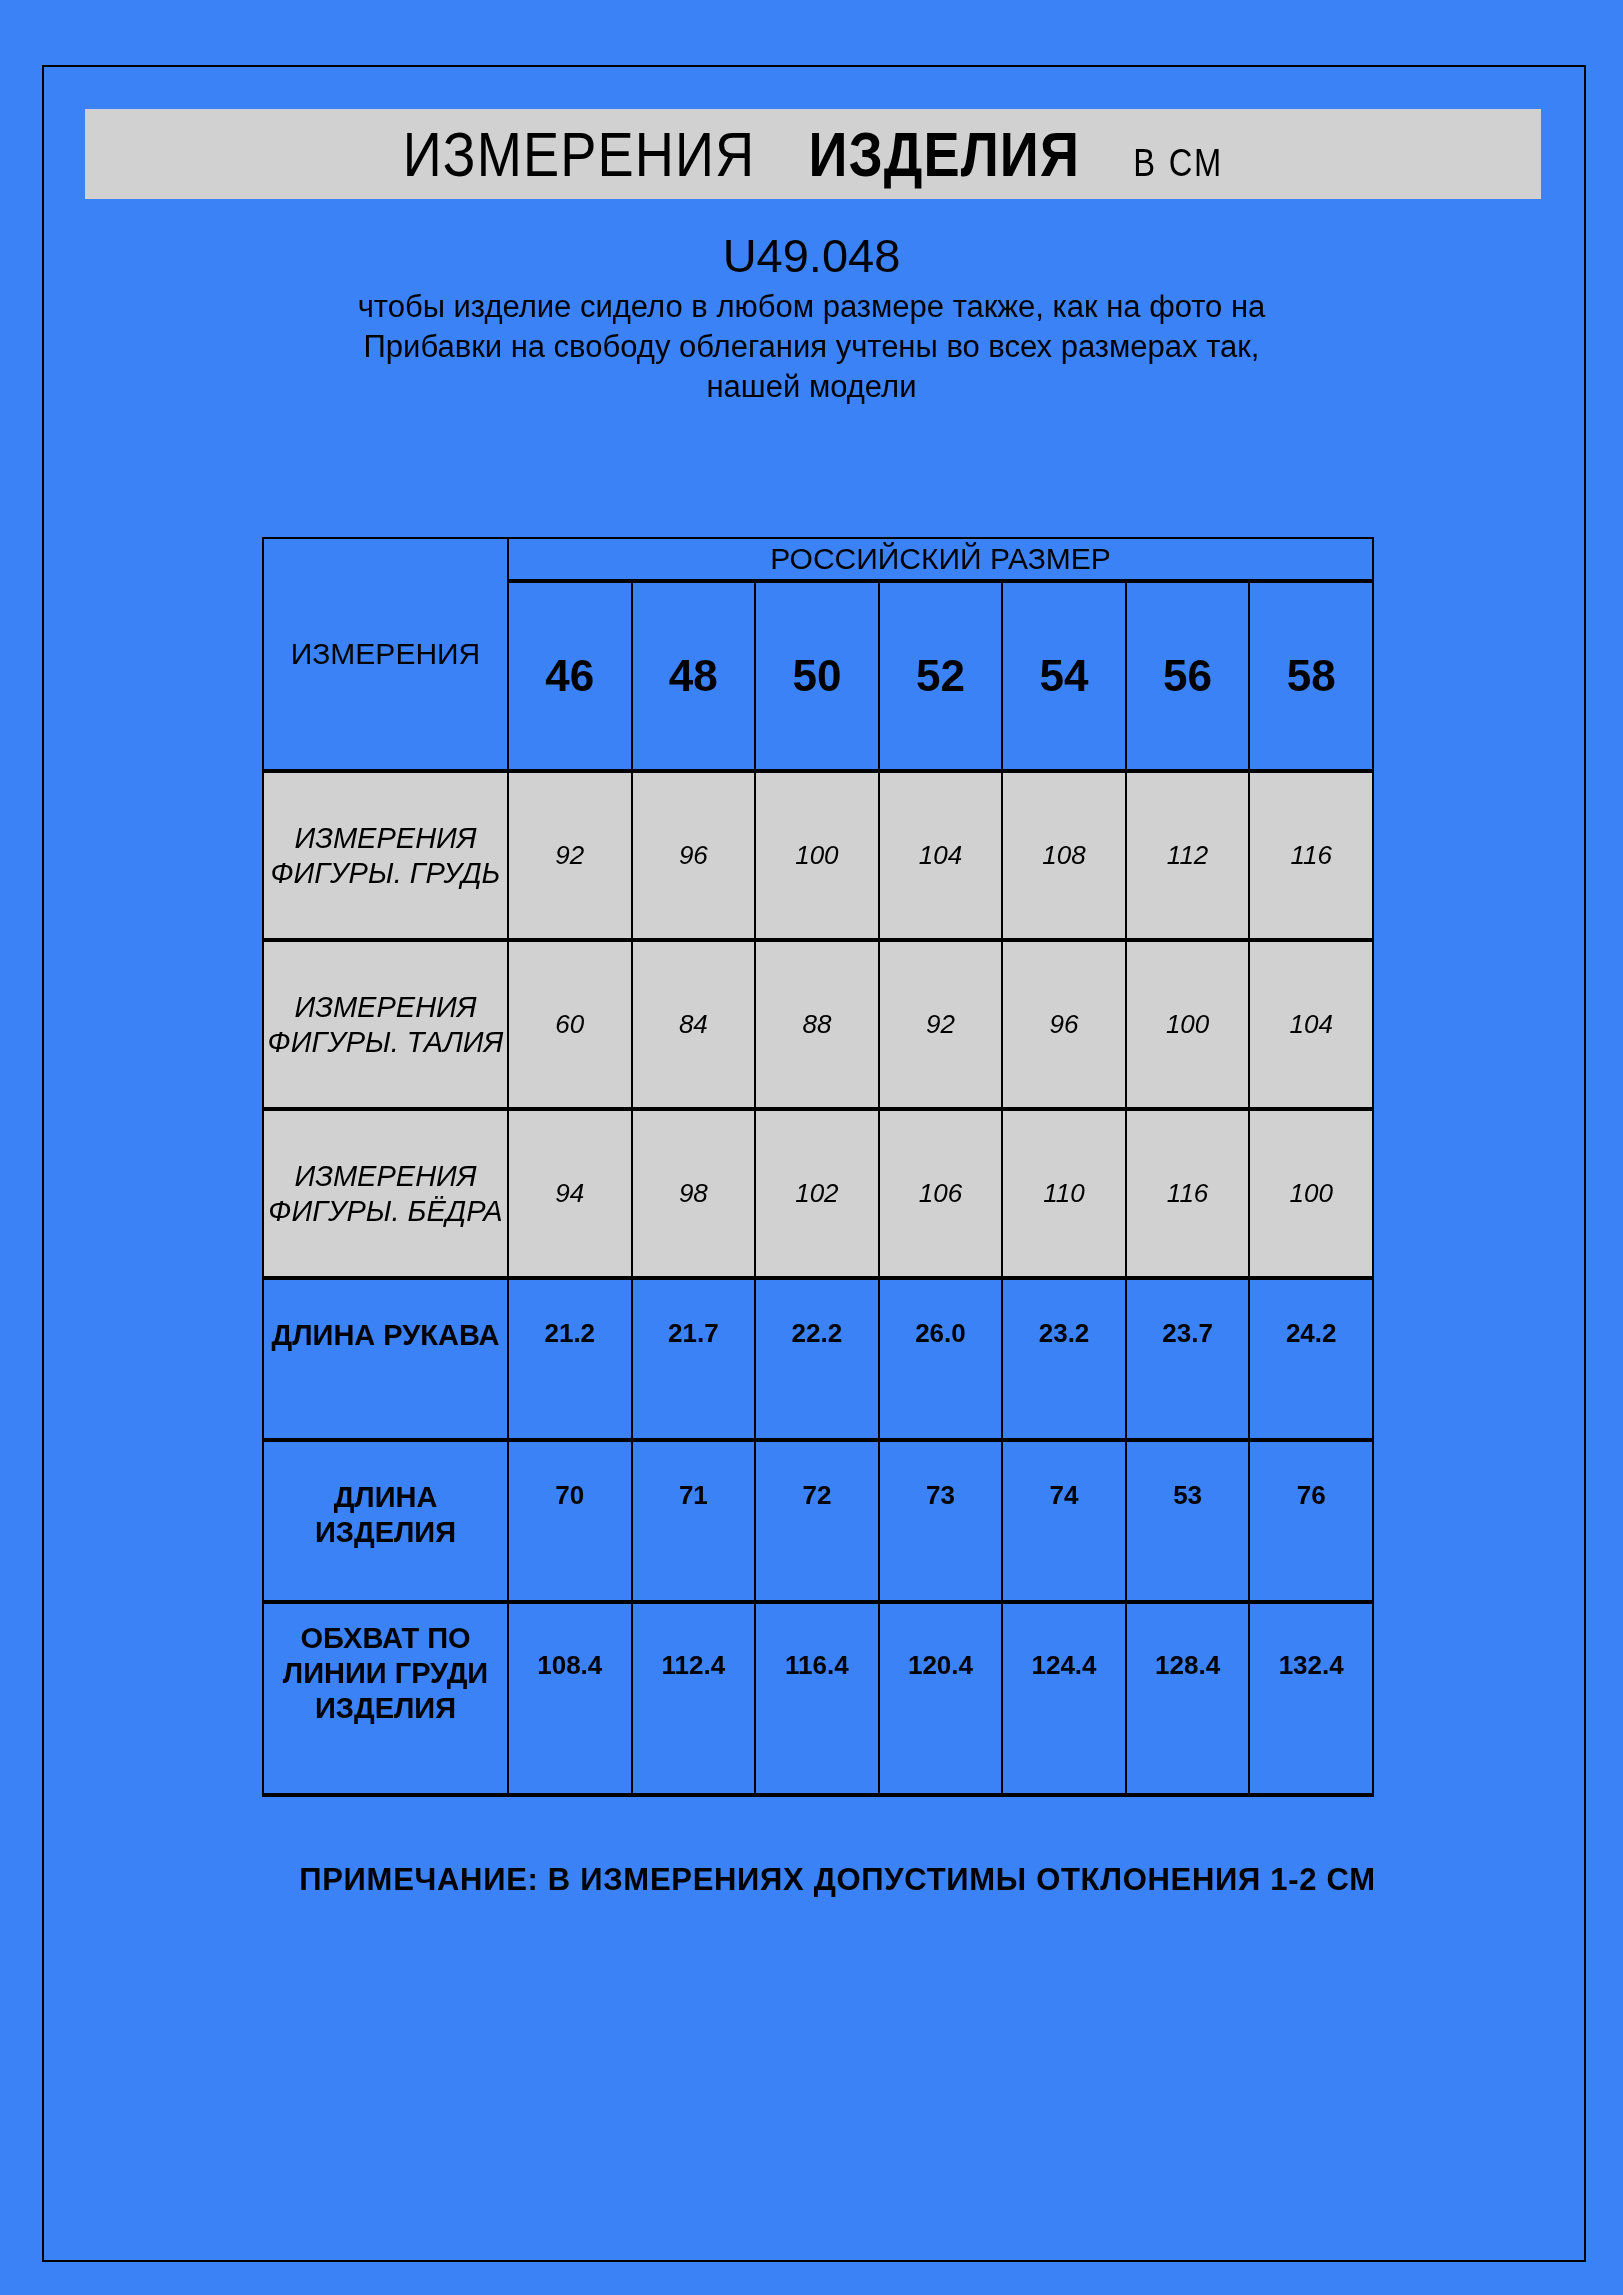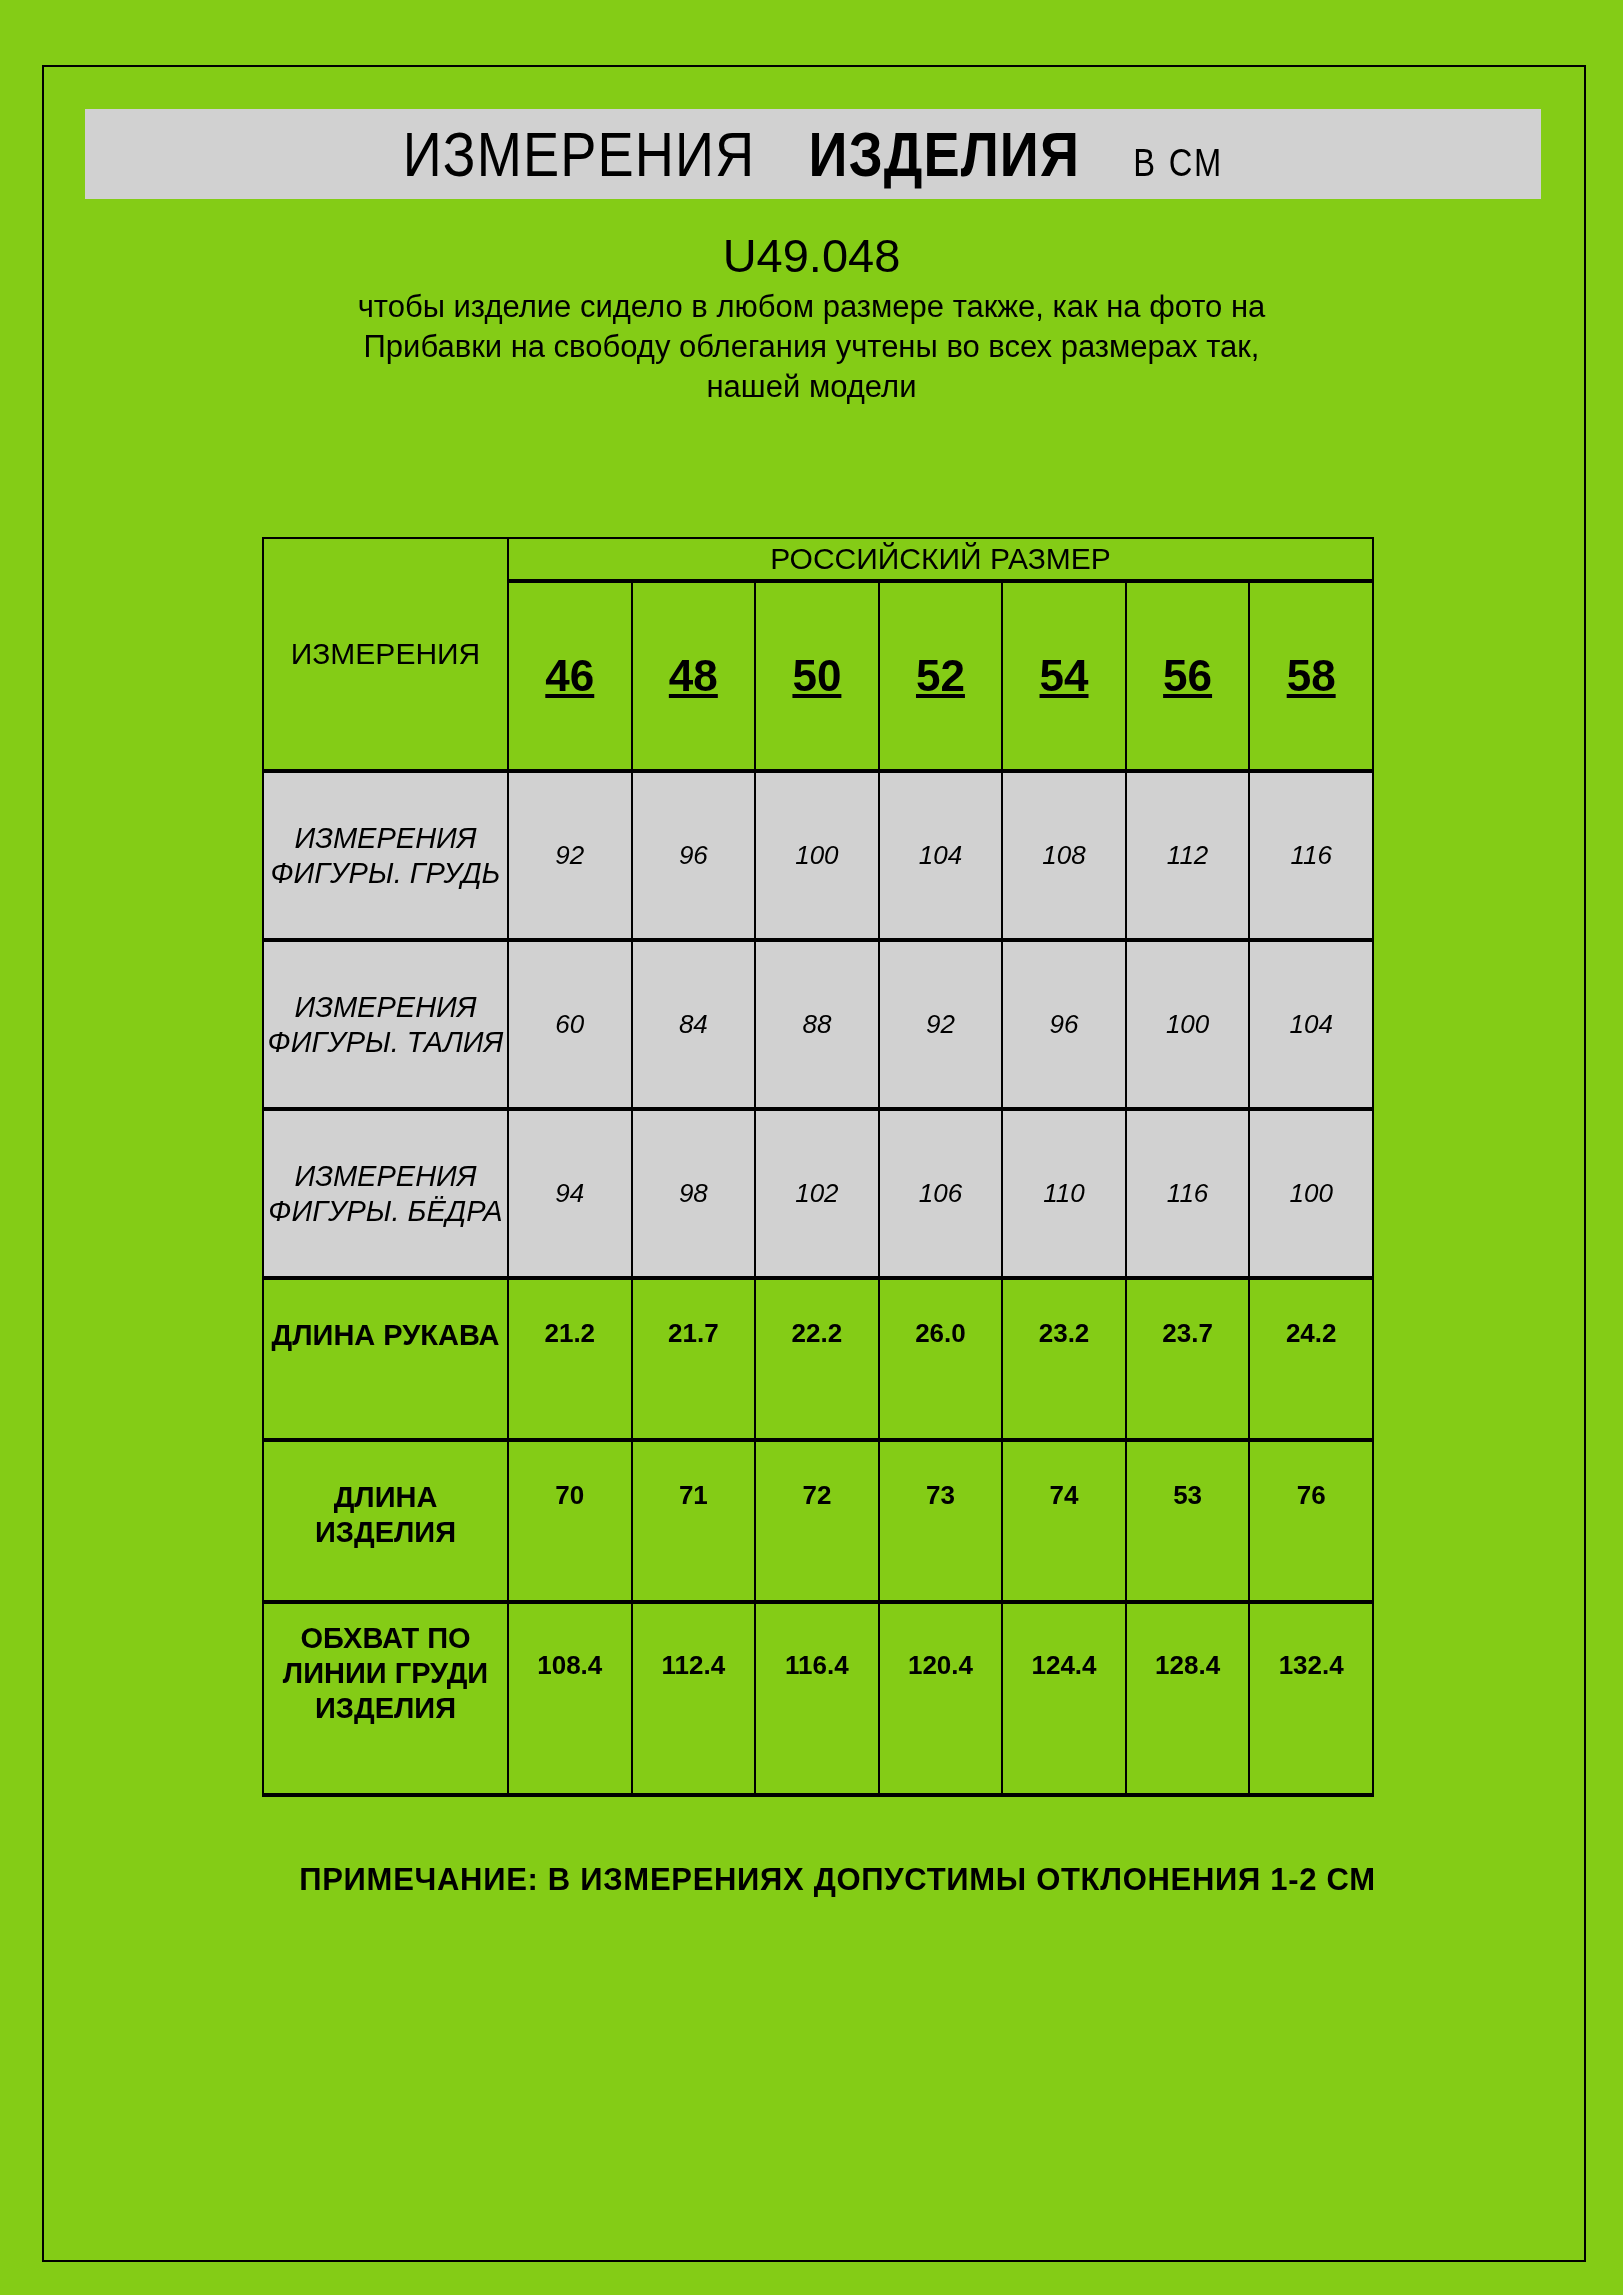--- a/index.html
+++ b/index.html
@@ -1,17 +1,17 @@
 <!DOCTYPE html>
 <html style="--shade: #d1d1d1;font-size:10.5px"><head>
 <meta charset="utf-8">
 <style>
   html,body { margin:0; padding:0; background:#888; }
   .page {
-    position:relative; width:1623px; height:2295px; background:#84cc16;
+    position:relative; width:1623px; height:2295px; background:#3b82f6;
     font-family:"Liberation Sans", sans-serif; color:#000; overflow:hidden;
   }
   .frame {
     position:absolute; left:42px; top:65px; width:1540px; height:2193px;
     border:2px solid #000;
   }
   .title-bar {
     position:absolute; left:85px; top:109px; width:1456px; height:90px;
     background:var(--shade,#d1d1d1);
     display:flex; align-items:center; justify-content:center;
@@ -33,21 +33,21 @@
     border-collapse:collapse; table-layout:fixed; text-align:center;
   }
   table.size-table td {
     border:2.6px solid #000; border-top-width:4.6px; border-bottom-width:4.6px;
     padding:0; overflow:hidden;
   }
   tr.hdr td { border-top-width:2px; }
   td.corner { font-size:30px; vertical-align:middle; }
   td.size-title { font-size:30px; vertical-align:middle; }
   tr.hdr { height:43px; }
-  tr.sizes-row { height:190px;text-decoration:underline; }
+  tr.sizes-row { height:190px; }
   td.size-cell { font-size:44px; font-weight:bold; vertical-align:middle; padding-top:23.6px; }
   tr.r0, tr.r1, tr.r2 { height:169px; }
   tr.r3, tr.r4 { height:162px; }
   tr.r5 { height:193px; }
   td.lbl { font-size:29px; line-height:35px; }
   td.val { font-size:26px; }
   tr.shaded td { background:var(--shade,#d1d1d1); font-style:italic; vertical-align:middle; }
   tr.plain td { vertical-align:top; padding-top:38px;font-weight:bold; }
   tr.r5 td.lbl { padding-top:17px; }
   tr.r5 td.val { padding-top:46px; }

